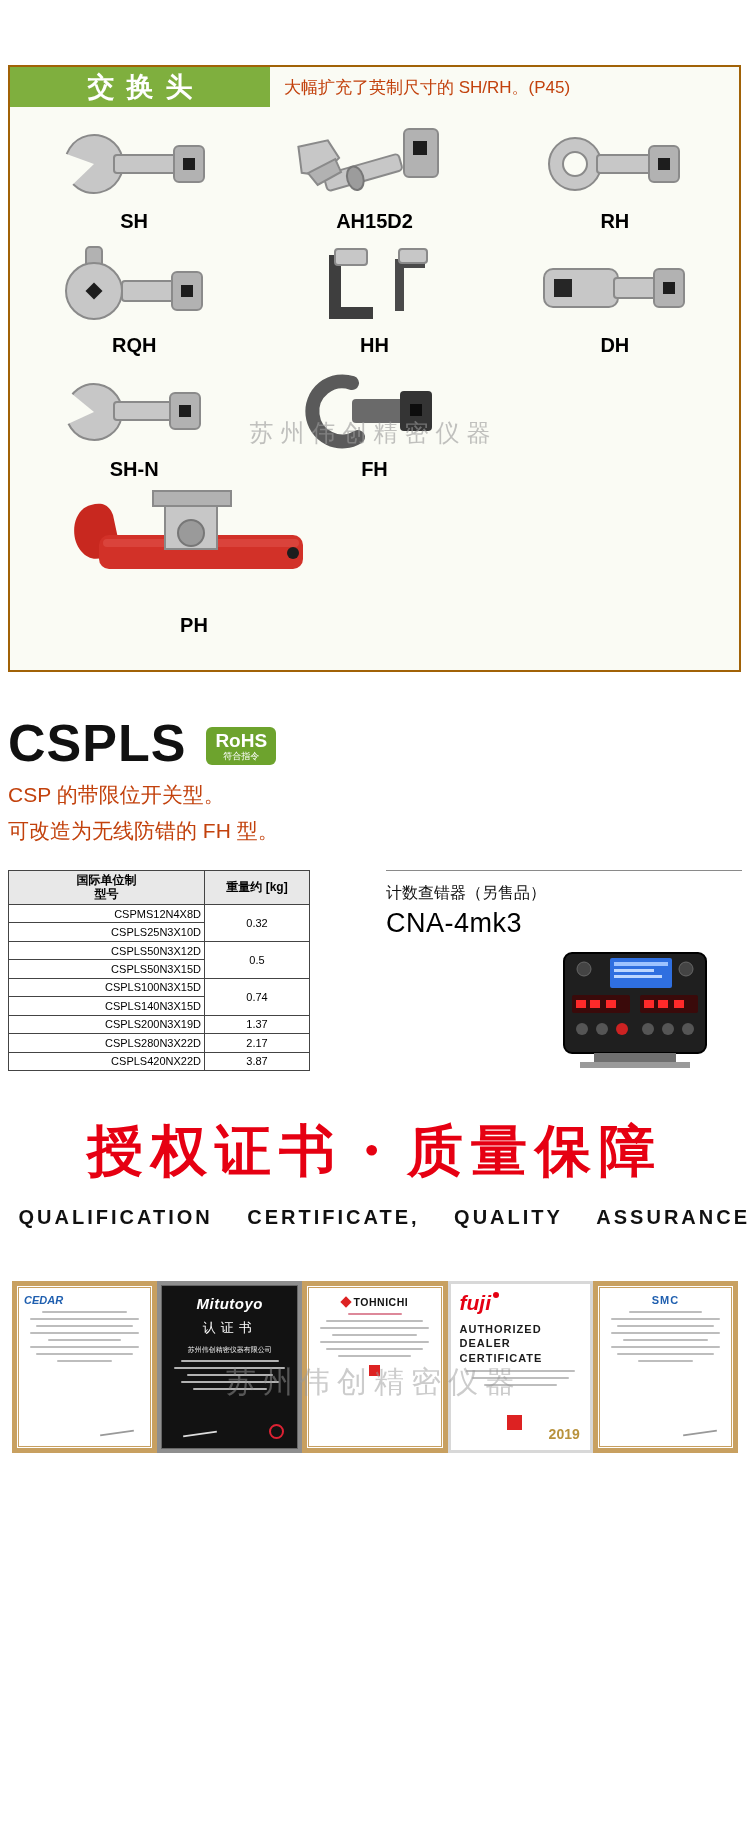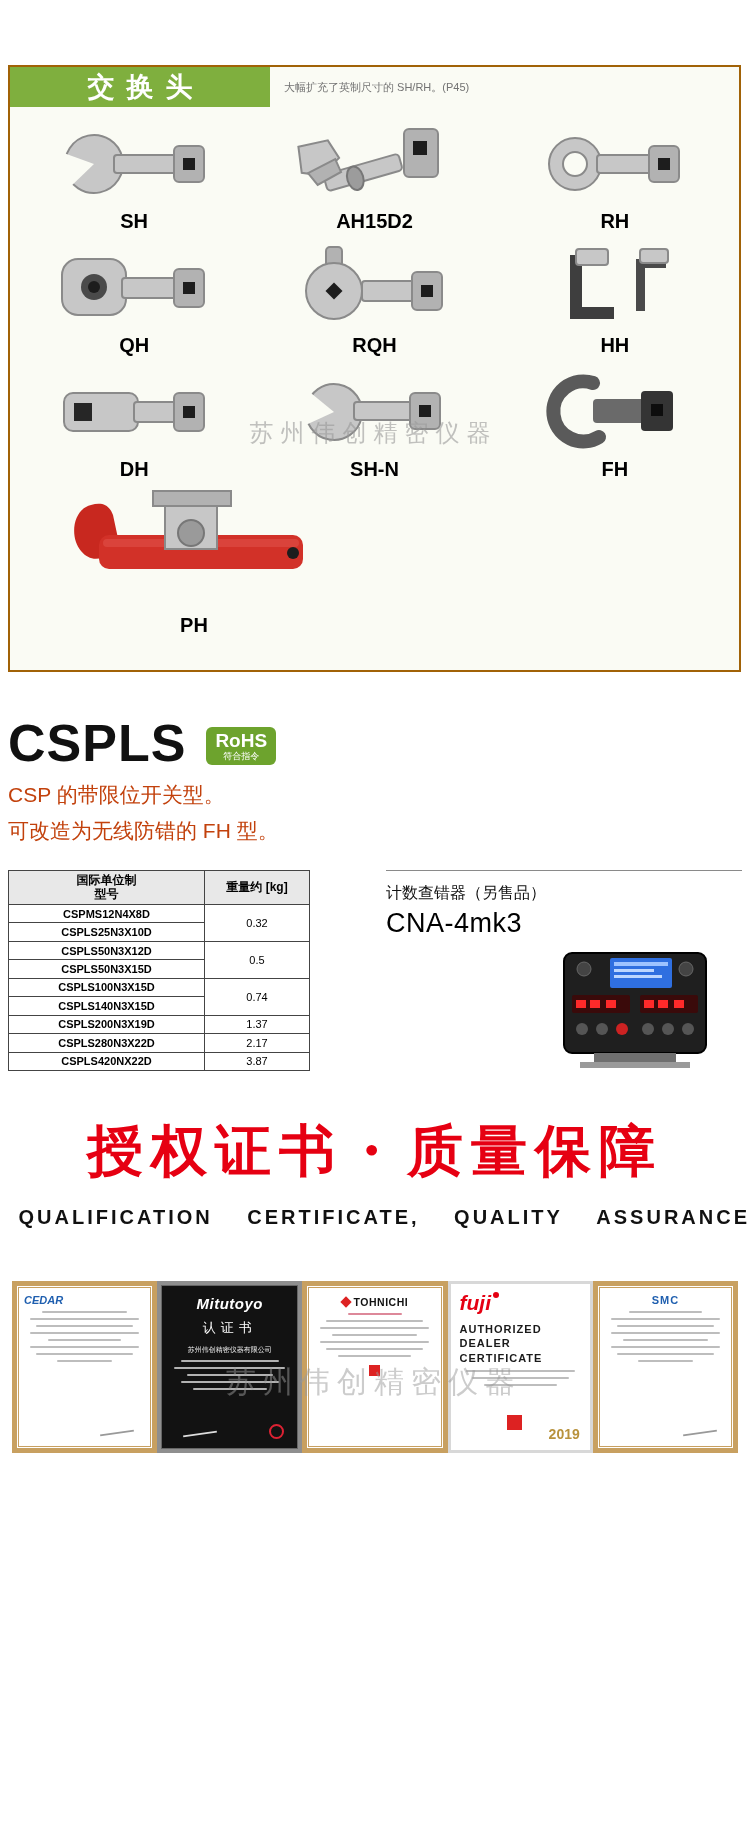--- a/index.html
+++ b/index.html
@@ -5,21 +5,21 @@
   * { box-sizing: border-box; margin: 0; padding: 0; }
   body { background: #ffffff; font-family: "Liberation Sans", sans-serif; }
   .page { position: relative; width: 750px; height: 1841px; background: #fff; overflow: hidden; margin: 0 auto; }
 
   
   .product-box { position: absolute; left: 8px; top: 65px; width: 733px; height: 607px;
                  border: 2px solid #a16207; background: #FAFBF4; }
   .box-header { display: flex; height: 40px; }
   .header-green { width: 260px; background: #7FAF3E; color: #fff; font-size: 27px; font-weight: bold;
                   display: flex; align-items: center; justify-content: center; letter-spacing: 12px; text-indent: 12px; }
-  .header-note { flex: 1; display: flex; align-items: center; padding-left: 14px; font-size: 11px; color: #737373; }
+  .header-note { flex: 1; display: flex; align-items: center; padding-left: 14px; font-size: 17px; color: #c2410c; }
 
   .product-grid { display: grid; grid-template-columns: 1fr 1fr 1fr; padding: 12px 4px 0; row-gap: 8px; position: relative; z-index: 2; }
   .product { display: flex; flex-direction: column; align-items: center; height: 116px; }
   .product-img { height: 90px; display: flex; align-items: center; justify-content: center; }
   .product-label { font-size: 20px; font-weight: bold; color: #000; margin-top: 1px; }
   .ph-row { padding-left: 48px; margin-top: 6px; position: relative; z-index: 2; width: 320px; display: flex; flex-direction: column; align-items: center; gap: 20px; }
   .metal { fill: #c7c7c7; stroke: #8a8a8a; stroke-width: 2; }
   .metal2 { fill: #b2b2b2; stroke: #8a8a8a; stroke-width: 2; }
 
   .watermark { position: absolute; left: 0; right: 2px; text-align: center; color: #9a9a9a; opacity: .6;
@@ -34,21 +34,21 @@
   .rohs-badge { margin-left: 20px; margin-top: 6px; background: #6DA32D; color: #fff; border-radius: 6px;
                 padding: 4px 9px 3px; text-align: center; }
   .rohs-line1 { font-size: 19px; font-weight: bold; line-height: 1.05; }
   .rohs-line2 { font-size: 9px; line-height: 1.2; }
   .cspls-desc { margin-top: 6px; font-size: 21px; color: #c2410c; line-height: 1.75; }
   .cspls-body { display: flex; margin-top: 20px; }
 
   table.spec { border-collapse: collapse; width: 302px; }
   table.spec th { background: #E8E8E8; border: 1px solid #444; font-size: 12px; font-weight: bold; padding: 2px 2px; line-height: 1.2; }
   table.spec td { border: 1px solid #444; font-size: 11px; height: 15px; padding: 0 3px; }
-  td.model { font-weight: bold; text-align: center; width: 196px; }
+  td.model { font-weight: normal; text-align: right; width: 196px; }
   td.weight { text-align: center; width: 105px; font-size: 12px; }
 
   .counter-col { width: 356px; margin-left: 76px; }
   .counter-rule { border-top: 1px solid #8a8a8a; }
   .counter-label { font-size: 16px; color: #111; margin-top: 12px; }
   .counter-model { font-size: 27px; color: #000; margin-top: 4px; letter-spacing: .5px; }
   .device-wrap { margin-top: 12px; display: flex; justify-content: flex-end; padding-right: 28px; }
 
   
   .cert-section { position: absolute; left: 0; top: 1100px; width: 750px; height: 720px; }
@@ -131,33 +131,20 @@
             <circle cx="40" cy="45" r="26" class="metal"></circle>
             <circle cx="40" cy="45" r="12" fill="#FAFBF4" stroke="#8a8a8a" stroke-width="2"></circle>
             <rect x="62" y="36" width="58" height="18" rx="3" class="metal"></rect>
             <rect x="114" y="27" width="30" height="36" rx="5" class="metal2"></rect>
             <rect x="123" y="39" width="12" height="12" fill="#1d1d1d"></rect>
           </svg>
         </div>
         <div class="product-label">RH</div>
       </div>
 
-      <div class="product">
-        <div class="product-img">
-          <svg width="165" height="90" viewBox="0 0 165 90">
-            <rect x="10" y="16" width="64" height="56" rx="16" class="metal"></rect>
-            <circle cx="42" cy="44" r="13" fill="#4a4a4a"></circle>
-            <circle cx="42" cy="44" r="6" fill="#1d1d1d"></circle>
-            <rect x="70" y="35" width="58" height="20" rx="3" class="metal"></rect>
-            <rect x="122" y="26" width="30" height="38" rx="5" class="metal2"></rect>
-            <rect x="131" y="39" width="12" height="12" fill="#1d1d1d"></rect>
-          </svg>
-        </div>
-        <div class="product-label">QH</div>
-      </div>
 
       <div class="product">
         <div class="product-img">
           <svg width="165" height="90" viewBox="0 0 165 90">
             <rect x="34" y="4" width="16" height="20" rx="4" class="metal2"></rect>
             <circle cx="42" cy="48" r="28" class="metal"></circle>
             <rect x="36" y="42" width="12" height="12" fill="#1d1d1d" transform="rotate(45 42 48)"></rect>
             <rect x="70" y="38" width="56" height="20" rx="3" class="metal"></rect>
             <rect x="120" y="29" width="30" height="38" rx="5" class="metal2"></rect>
             <rect x="129" y="42" width="12" height="12" fill="#1d1d1d"></rect>

